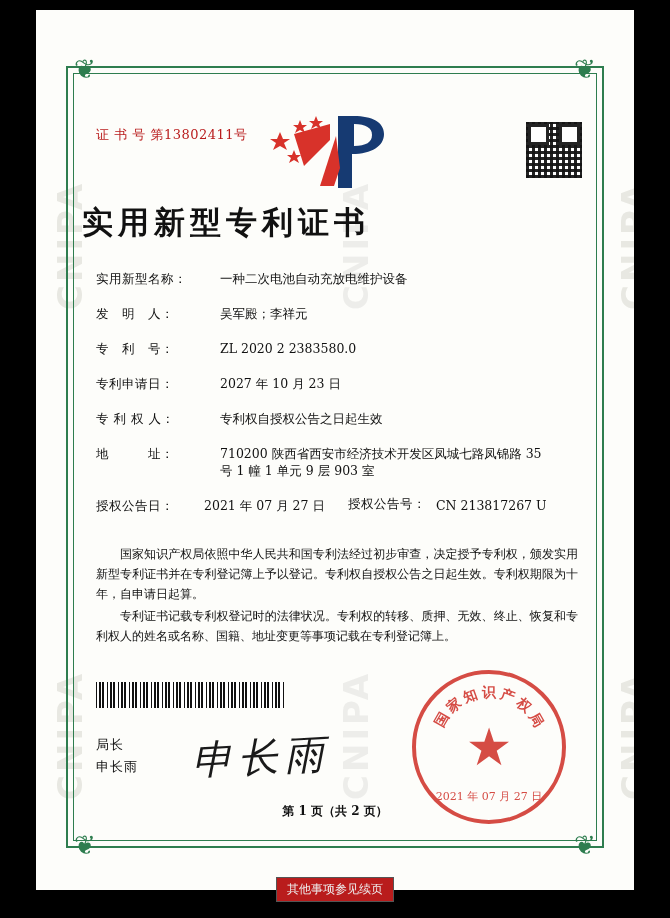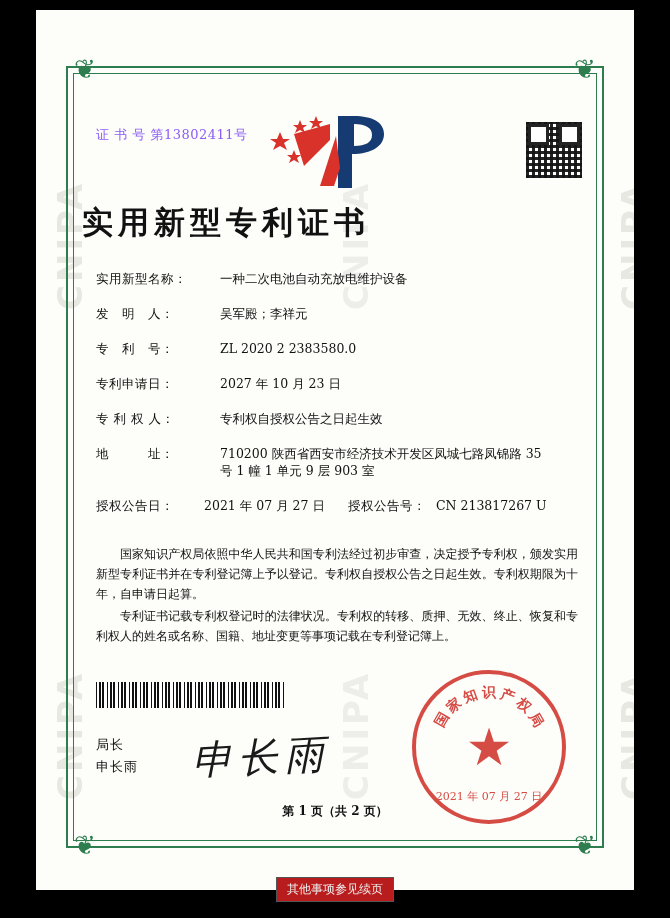--- a/index.html
+++ b/index.html
@@ -89,21 +89,21 @@
     top: 72px;
     right: 46px;
     bottom: 56px;
   }
 
   .cert-no {
     position: absolute;
     left: 14px;
     top: 44px;
     font-size: 13px;
-    color: #8b5cf6;
+    color: #b91c1c;
     letter-spacing: 0.5px;
     font-family: "DejaVu Serif", "Liberation Serif", serif;
   }
 
   
   .qr {
     position: absolute;
     right: 6px;
     top: 40px;
     width: 56px;
@@ -171,21 +171,21 @@
   .field-value .line2 { display: block; }
 
   .pub-row {
     display: flex;
     margin-bottom: 12px;
     line-height: 17px;
   }
   .pub-left { width: 252px; flex: none; display: flex; }
   .pub-left .field-label { width: 108px; }
   .pub-right { flex: 1; display: flex; }
-  .pub-right .field-label { width: 88px; }
+  .pub-right .field-label { width: 88px; font-family: Liberation Mono, monospace; }
 
   .paras {
     position: absolute;
     left: 14px;
     right: 10px;
     top: 462px;
     font-size: 12px;
     line-height: 20px;
     color: #111;
     text-align: justify;

